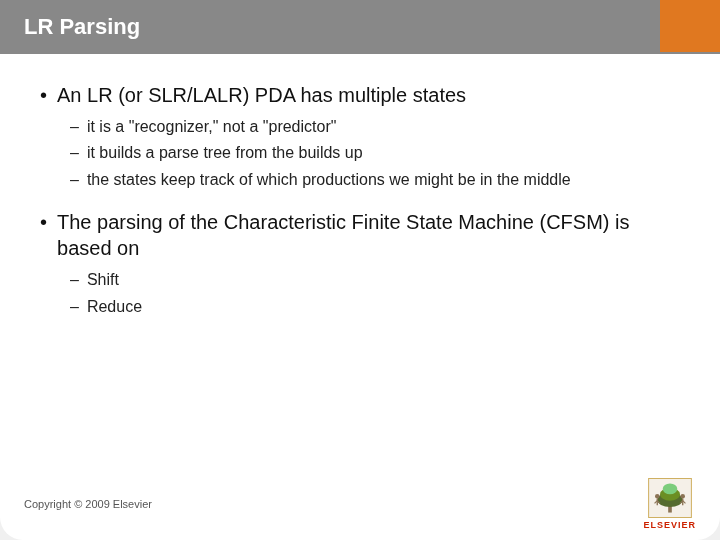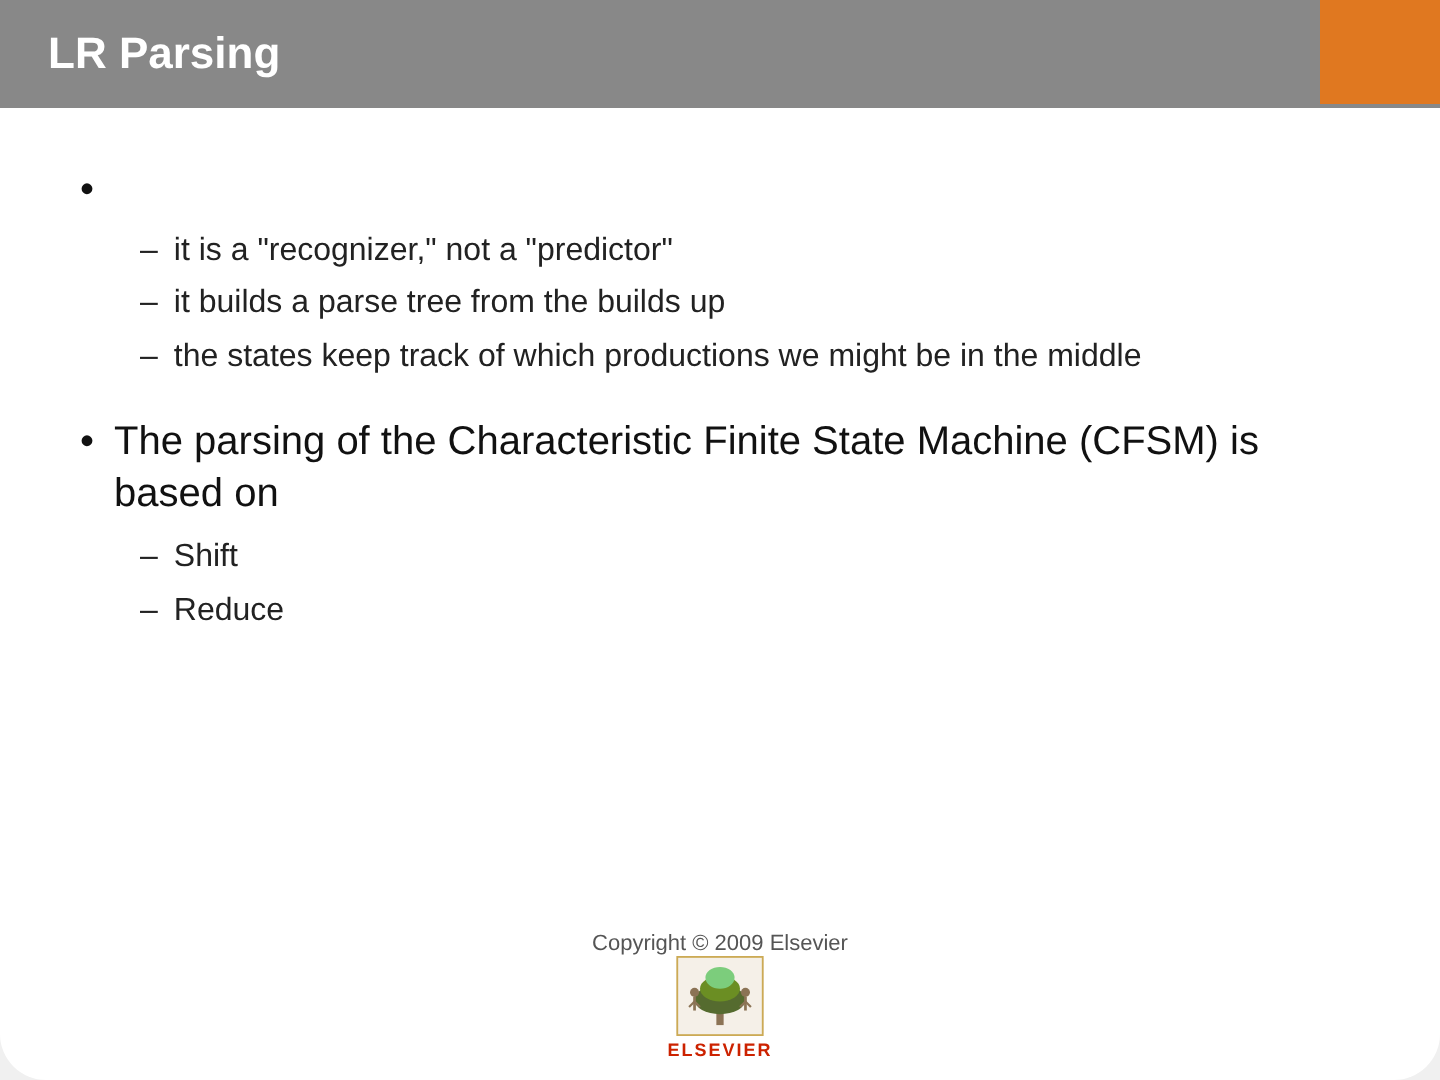--- a/index.html
+++ b/index.html
@@ -110,21 +110,20 @@
     }
 
     .italic {
     }
 
     .footer {
       padding: 10px 24px;
       display: flex;
       align-items: center;
       justify-content: space-between;
-      flex-direction: column;
     }
 
     .copyright {
       font-size: 11px;
       color: #555555;
     }
 
     .elsevier-logo {
       display: flex;
       flex-direction: column;
@@ -152,20 +151,21 @@
   <div class="header">
     <span class="header-title">LR Parsing</span>
     <div class="orange-block"></div>
   </div>
 
   <div class="content">
 
     <div class="bullet-section">
       <div class="bullet-main">
         <span class="bullet-dot">•</span>
+        <span class="bullet-text">An LR (or SLR/LALR) PDA has multiple states</span>
       </div>
       <div class="sub-bullets">
 
         <div class="sub-bullet">
           <span class="sub-dash">–</span>
           <span class="sub-text">it is a "recognizer," not a "predictor"</span>
         </div>
 
         <div class="sub-bullet">
           <span class="sub-dash">–</span>

